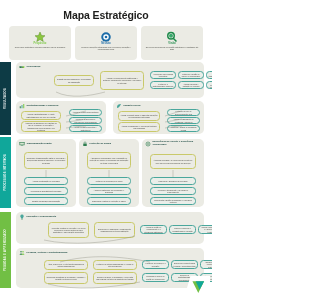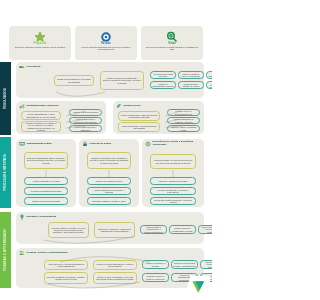--- a/index.html
+++ b/index.html
@@ -73,20 +73,21 @@
   svg.overlay{position:absolute;left:0;top:0;width:212px;height:300px;pointer-events:none;}
 
   
   .logo{position:absolute;right:2px;bottom:2px;width:26px;height:22px;}
 </style>
 </head>
 <body>
 
 <div class="canvas">
 
+  <div class="title">Mapa Estratégico</div>
 
   <div class="pillars">
 
     <div class="pillar p1">
       <span class="pillar-icon">
         <svg viewBox="0 0 24 24">
             <polygon points="12,2 15,9 22,9.5 16.5,14 18.5,21 12,17 5.5,21 7.5,14 2,9.5 9,9" fill="#8cc63f" stroke="#5a8f28" stroke-width="1"></polygon>
           </svg>
       </span>
       <div class="pillar-title">Propósito</div>

